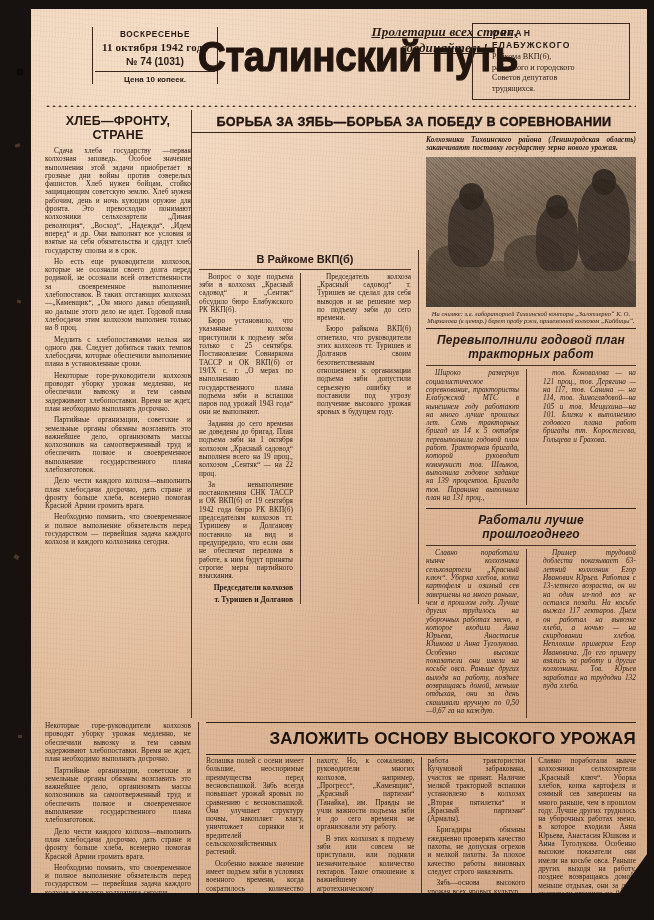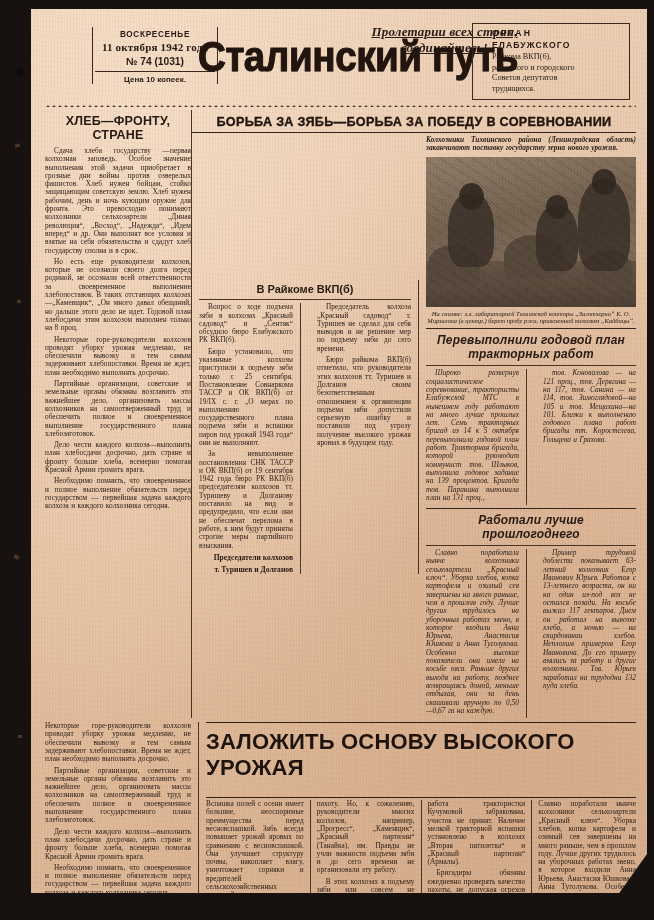--- a/index.html
+++ b/index.html
@@ -97,22 +97,22 @@
   .h-sub{font-family:"Liberation Sans",sans-serif;font-weight:700;
     font-size:11px;text-align:center;margin:3px 0 4px;}
   .h-band{
     font-family:"Liberation Sans",sans-serif;font-weight:700;
     font-size:13.6px;text-align:center;letter-spacing:.3px;
     transform:scaleX(.93);transform-origin:50% 50%;
     margin:4px 0 3px;color:#22150e;-webkit-text-stroke:.35px #22150e;
   }
   .h-band2{
     font-family:"Liberation Sans",sans-serif;font-weight:700;
-    font-size:22px;text-align:left;letter-spacing:.2px;
-    margin:5px 0 15px;color:#1f140d;
+    font-size:17px;text-align:right;letter-spacing:.2px;
+    margin:5px 0 4px;color:#1f140d;
   }
   .h-band3{
     font-family:"Liberation Sans",sans-serif;font-weight:700;
     font-size:12.6px;text-align:center;letter-spacing:.2px;
     transform:scaleX(.95);transform-origin:50% 50%;
     margin:4px 0 4px;
   }
 
   
   .upper{display:flex;margin-top:3px;}
@@ -186,39 +186,41 @@
       </div>
 
       <div class="wavy"></div>
 
       <div class="upper">
 
         <div class="c-left col">
           <div class="h-lead">ХЛЕБ—ФРОНТУ, СТРАНЕ</div>
           <p>Сдача хлеба государству —первая колхозная заповедь. Особое значение выполнения этой задачи приобретает в грозные дни войны против озверелых фашистов. Хлеб нужен бойцам, стойко защищающим советскую землю. Хлеб нужен рабочим, день и ночь кующим оружие для фронта. Это превосходно понимают колхозники сельхозартели „Диная революция“, „Восход“, „Надежда“, „Идем вперед“ и др. Они выполнят все условия и взятые на себя обязательства и сдадут хлеб государству сполна и в срок.</p>
           <p>Но есть еще руководители колхозов, которые не осознали своего долга перед родиной, не осознали всей ответственности за своевременное выполнение хлебопоставок. В таких отстающих колхозах—„Камевщик“, „Он много давал обещаний, но дальше этого дело не идет. Годовой план хлебосдачи этим колхозом выполнен только на 8 проц.</p>
+          <p>Медлить с хлебопоставками нельзя ни одного дня. Следует добиться таких темпов хлебосдачи, которые обеспечили выполнение плана в установленные сроки.</p>
           <p>Некоторые горе-руководители колхозов проводят уборку урожая медленно, не обеспечили вывозку и тем самым задерживают хлебопоставки. Время не ждет, план необходимо выполнять досрочно.</p>
           <p>Партийные организации, советские и земельные органы обязаны возглавить это важнейшее дело, организовать массы колхозников на самоотверженный труд и обеспечить полное и своевременное выполнение государственного плана хлебозаготовок.</p>
           <p>Дело чести каждого колхоза—выполнить план хлебосдачи досрочно, дать стране и фронту больше хлеба, всемерно помогая Красной Армии громить врага.</p>
           <p>Необходимо помнить, что своевременное и полное выполнение обязательств перед государством — первейшая задача каждого колхоза и каждого колхозника сегодня.</p>
         </div>
 
         <div style="flex:1;">
           <div class="h-band">БОРЬБА ЗА ЗЯБЬ—БОРЬБА ЗА ПОБЕДУ В СОРЕВНОВАНИИ</div>
           <div class="rule"></div>
 
           <div style="display:flex;margin-top:3px;align-items:center;">
 
             <div class="c-mid col">
               <div class="h-sub">В Райкоме ВКП(б)</div>
               <div class="rule-thin" style="margin-bottom:3px;"></div>
               <div class="twin sep">
                 <div>
                   <p>Вопрос о ходе подъема зяби в колхозах „Красный садовод“ и „Сентяк“ обсудило бюро Елабужского РК ВКП(б).</p>
                   <p>Бюро установило, что указанные колхозы приступили к подъему зяби только с 25 сентября. Постановление Совнаркома ТАССР и ОК ВКП(б) от 19/IX с. г. „О мерах по выполнению государственного плана подъема зяби и вспашки паров под урожай 1943 года“ они не выполняют.</p>
+                  <p>Задания до сего времени не доведены до бригад. План подъема зяби на 1 октября колхозом „Красный садовод“ выполнен всего на 19 проц., колхозом „Сентяк“ — на 22 проц.</p>
                   <p>За невыполнение постановления СНК ТАССР и ОК ВКП(б) от 19 сентября 1942 года бюро РК ВКП(б) председателям колхозов тт. Туришеву и Долганову поставило на вид и предупредило, что если они не обеспечат перелома в работе, к ним будут приняты строгие меры партийного взыскания.</p>
                   <div class="sig">Председатели колхозов</div>
                   <div class="sig">т. Туришев и Долганов</div>
                 </div>
                 <div>
                   <p>Председатель колхоза „Красный садовод“ т. Туришев не сделал для себя выводов и не решение мер по подъему зяби до сего времени.</p>
                   <p>Бюро райкома ВКП(б) отметило, что руководители этих колхозов тт. Туришев и Долганов своим безответственным отношением к организации подъема зяби допустили серьезную ошибку и поставили под угрозу получение высокого урожая яровых в будущем году.</p>
                 </div>
               </div>
             </div>

